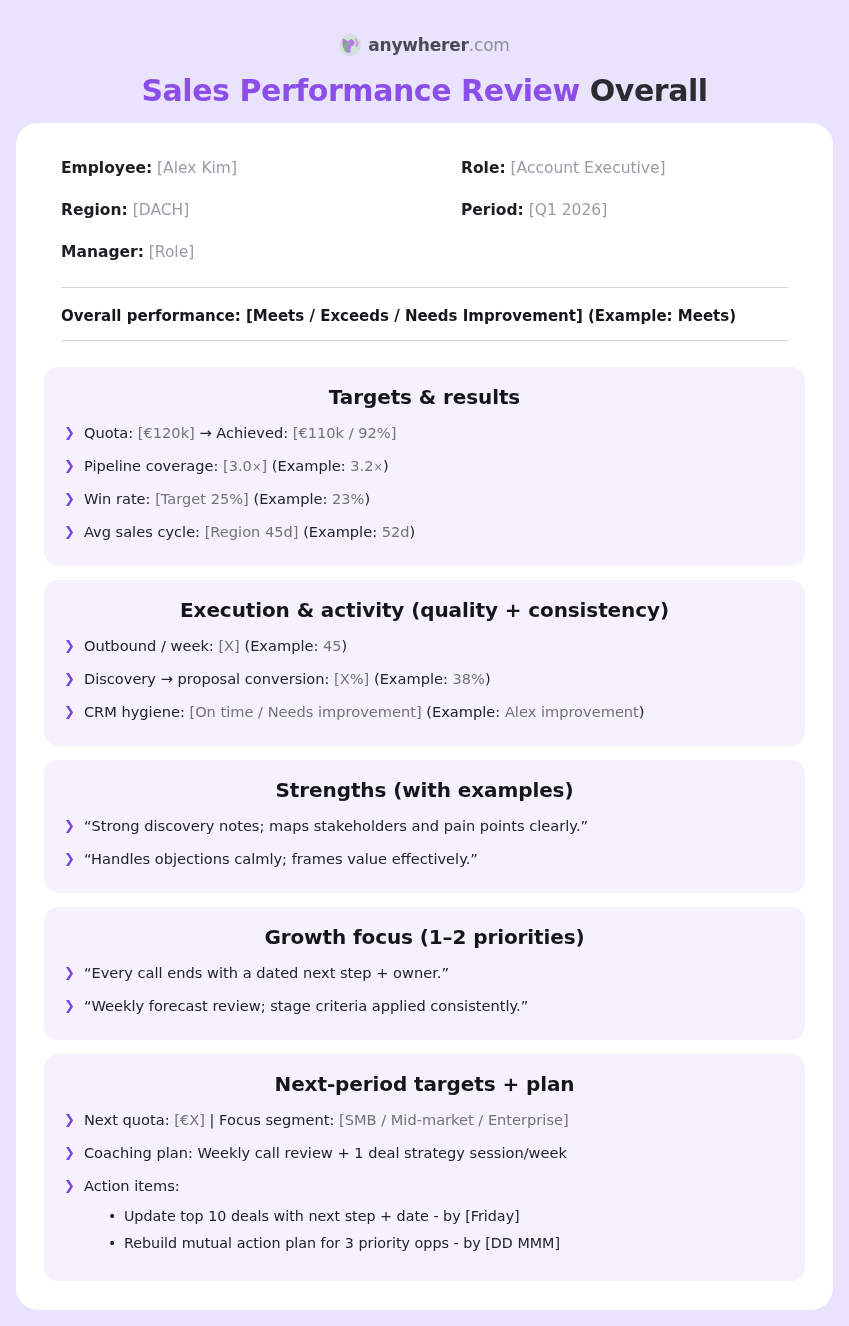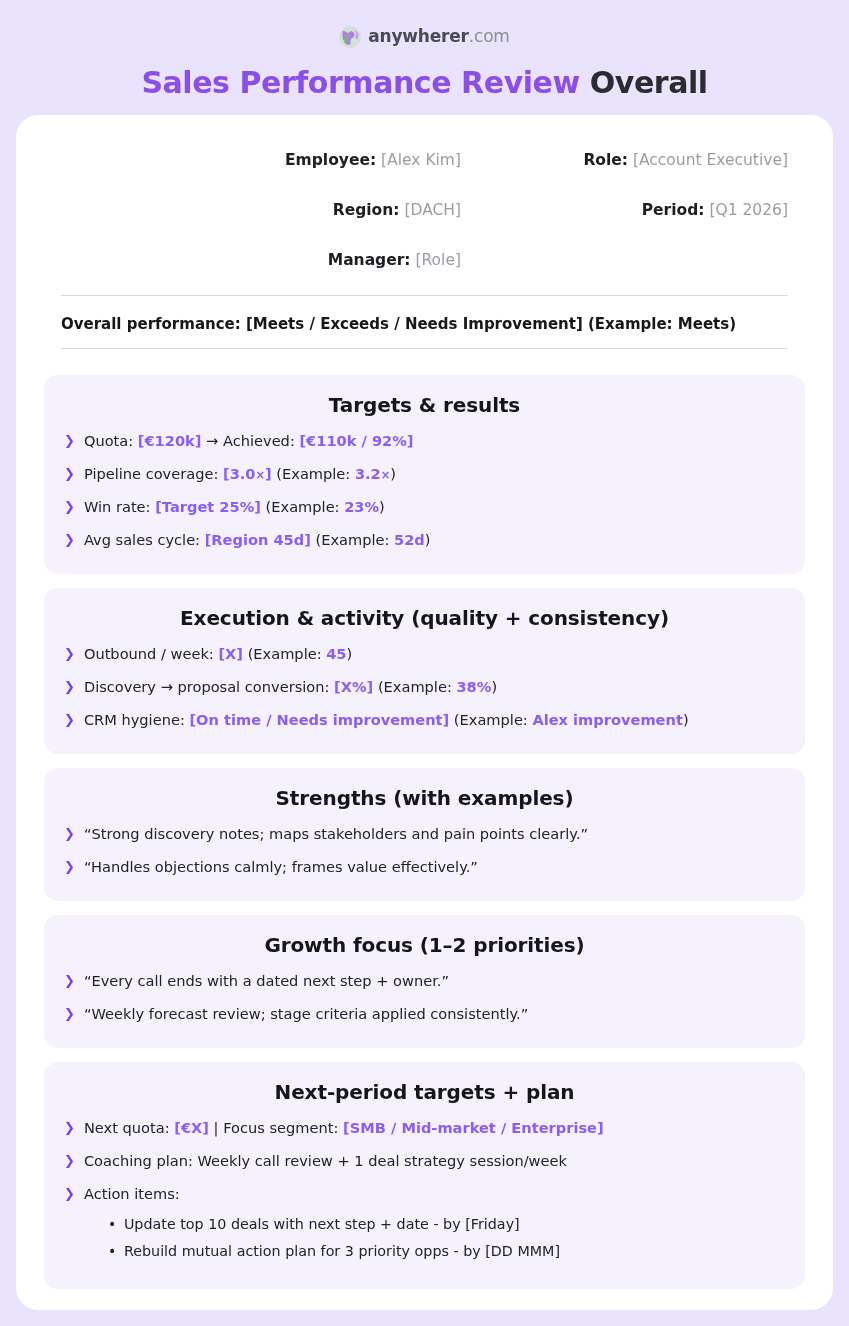--- a/index.html
+++ b/index.html
@@ -26,21 +26,21 @@
     overflow: hidden;
   }
 
   
   .brand {
     display: flex;
     align-items: center;
     justify-content: center;
     gap: 7px;
     height: 30px;
-    margin-top: 8px;
+    margin-top: 16px;
   }
   .brand-icon {
     width: 22px;
     height: 22px;
     flex: 0 0 22px;
     display: block;
   }
   .brand-text {
     font-size: 17px;
     letter-spacing: -0.2px;
@@ -69,23 +69,22 @@
     border-radius: 22px;
     flex: 1 1 auto;
     padding: 26px 28px 10px 28px;
     overflow: hidden;
   }
 
   
   .meta {
     display: grid;
     grid-template-columns: 400px 1fr;
-    row-gap: 12px;
+    row-gap: 4px;
     padding: 0 17px;
-    text-align: right;
   }
   .meta-row {
     font-size: 15.5px;
     line-height: 38px;
     color: #1d1d22;
     white-space: nowrap;
   }
   .meta-row .lbl { font-weight: 700; }
   .meta-row .val { color: #9b9ba5; font-weight: 400; }
   .meta-span { grid-column: 1 / 2; }
@@ -136,21 +135,21 @@
   }
   .chev {
     flex: 0 0 auto;
     color: #7c3ff0;
     font-weight: 800;
     font-size: 13px;
     line-height: 20px;
     font-family: "DejaVu Sans", sans-serif;
   }
   .item-body { flex: 1 1 auto; }
-  .item-body b { font-weight: 700; color: #8b5cf6; }
+  .item-body b { font-weight: 400; color: #737373; }
   .sup { font-size: 0.78em; }
 
   .sublist {
     list-style: none;
     margin: 7px 0 0 0;
     padding: 0 0 0 24px;
   }
   .sublist li {
     position: relative;
     font-size: 14.3px;

